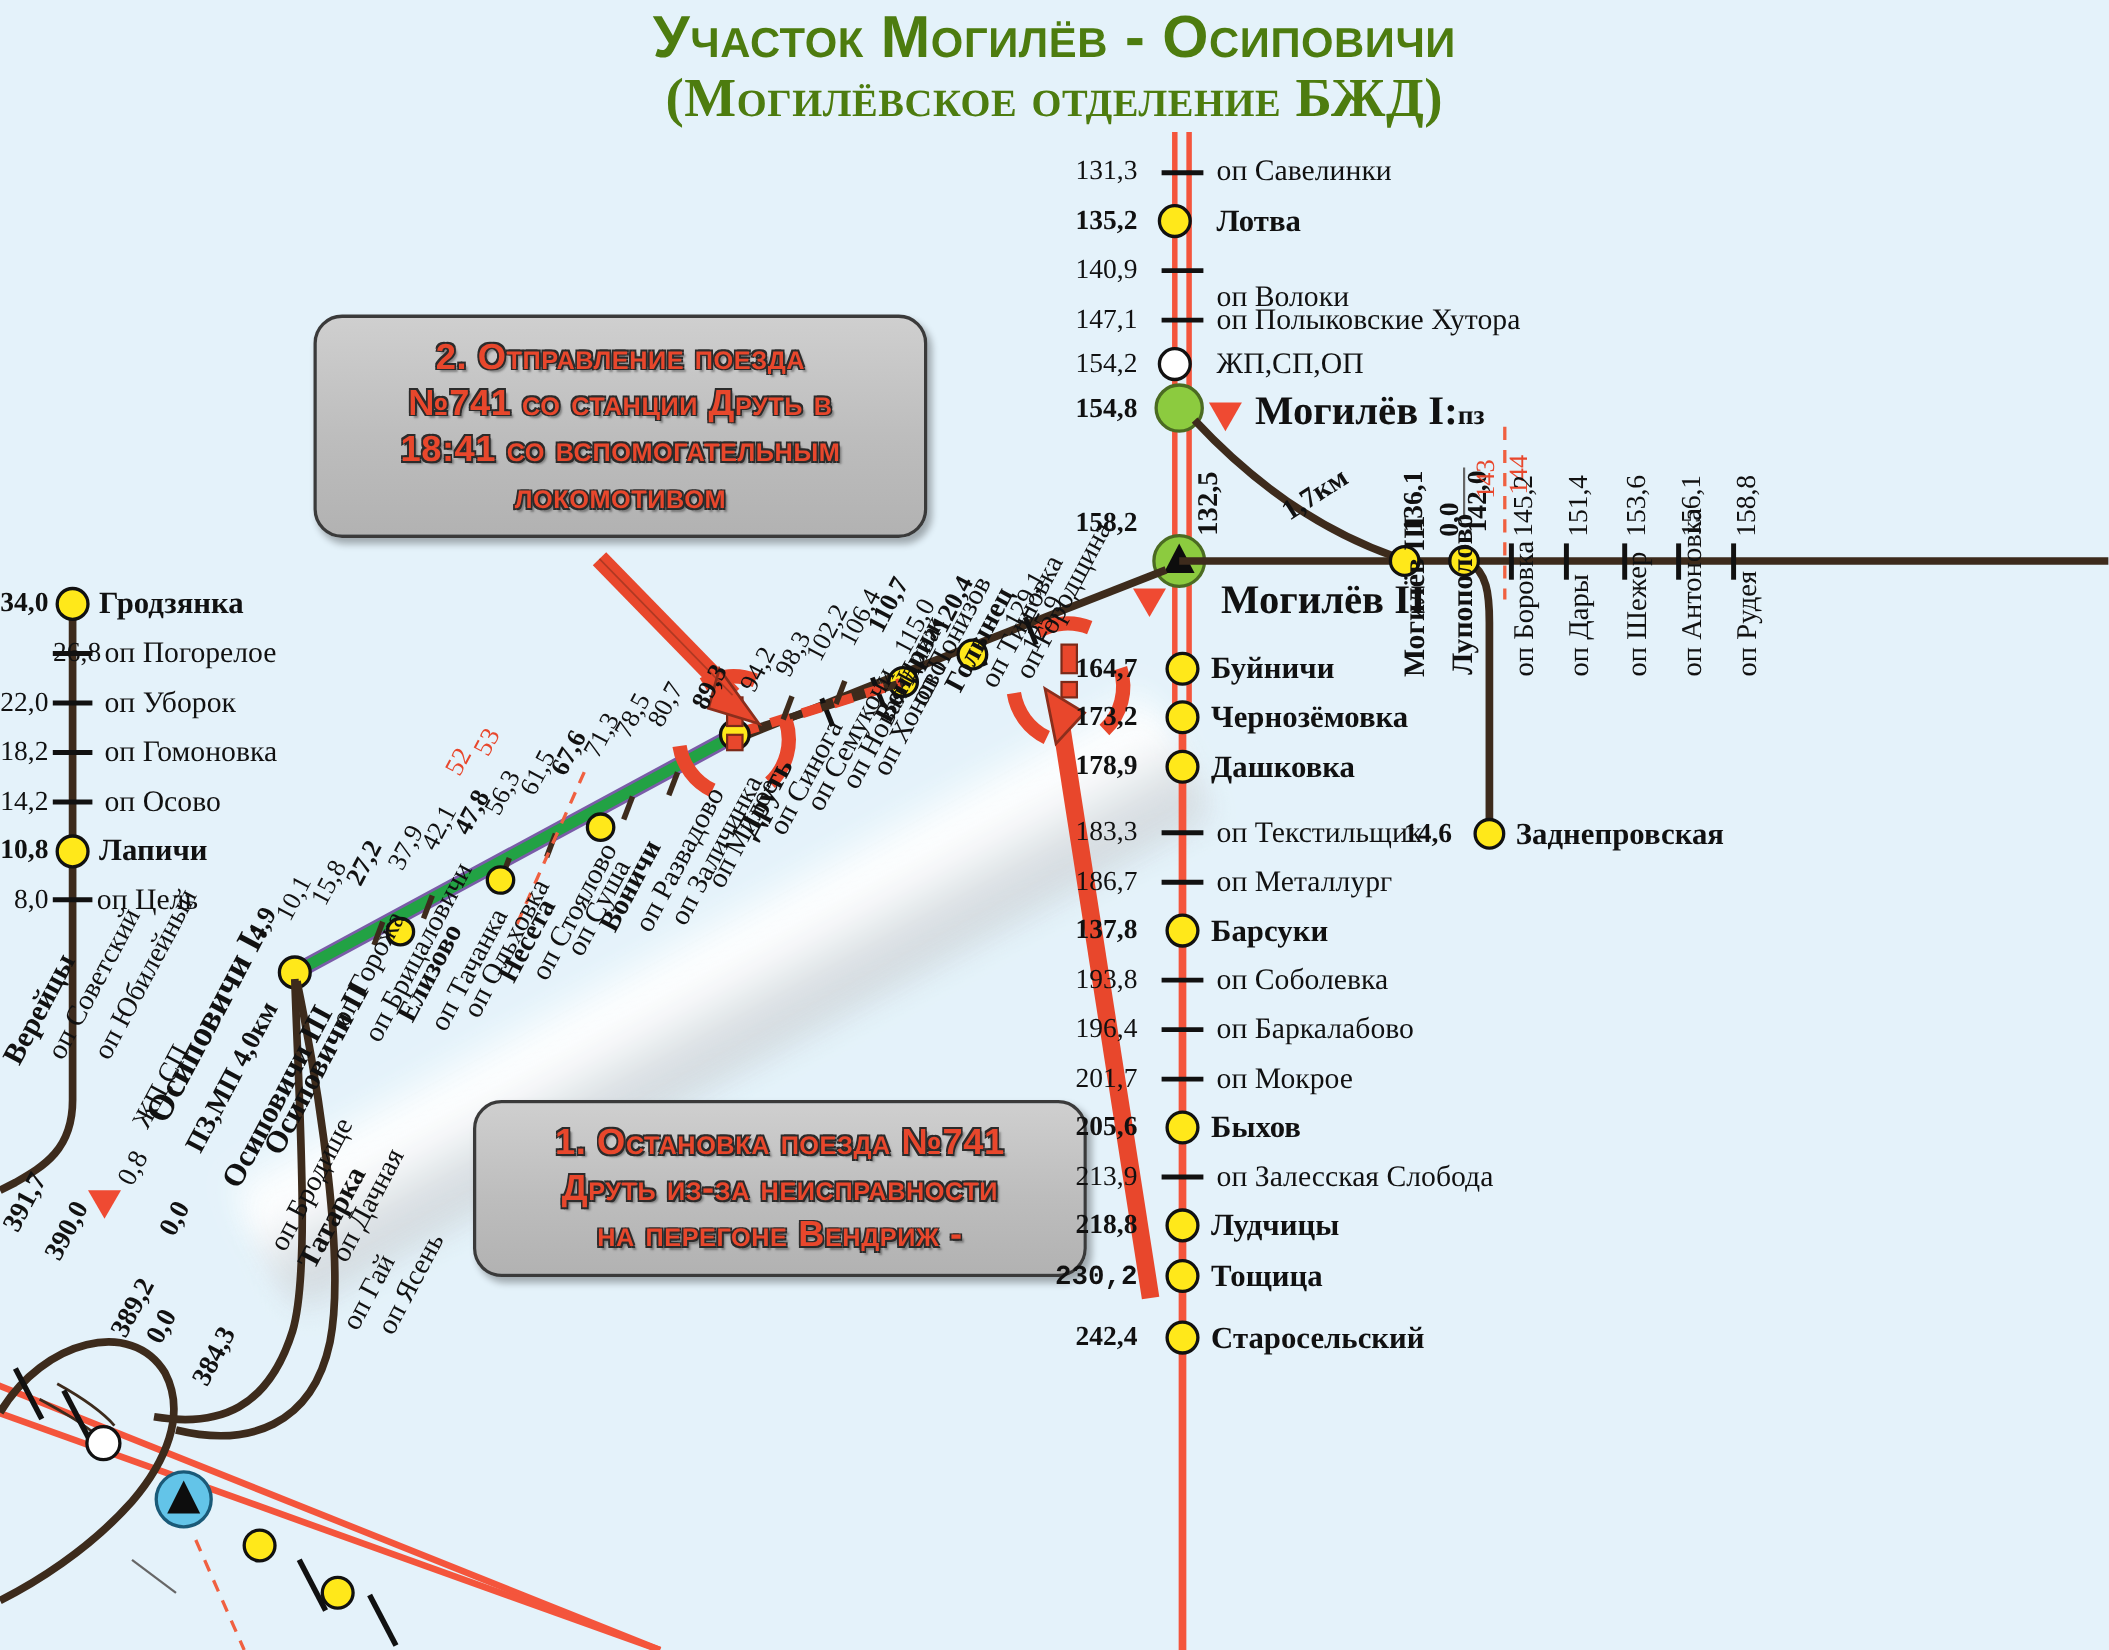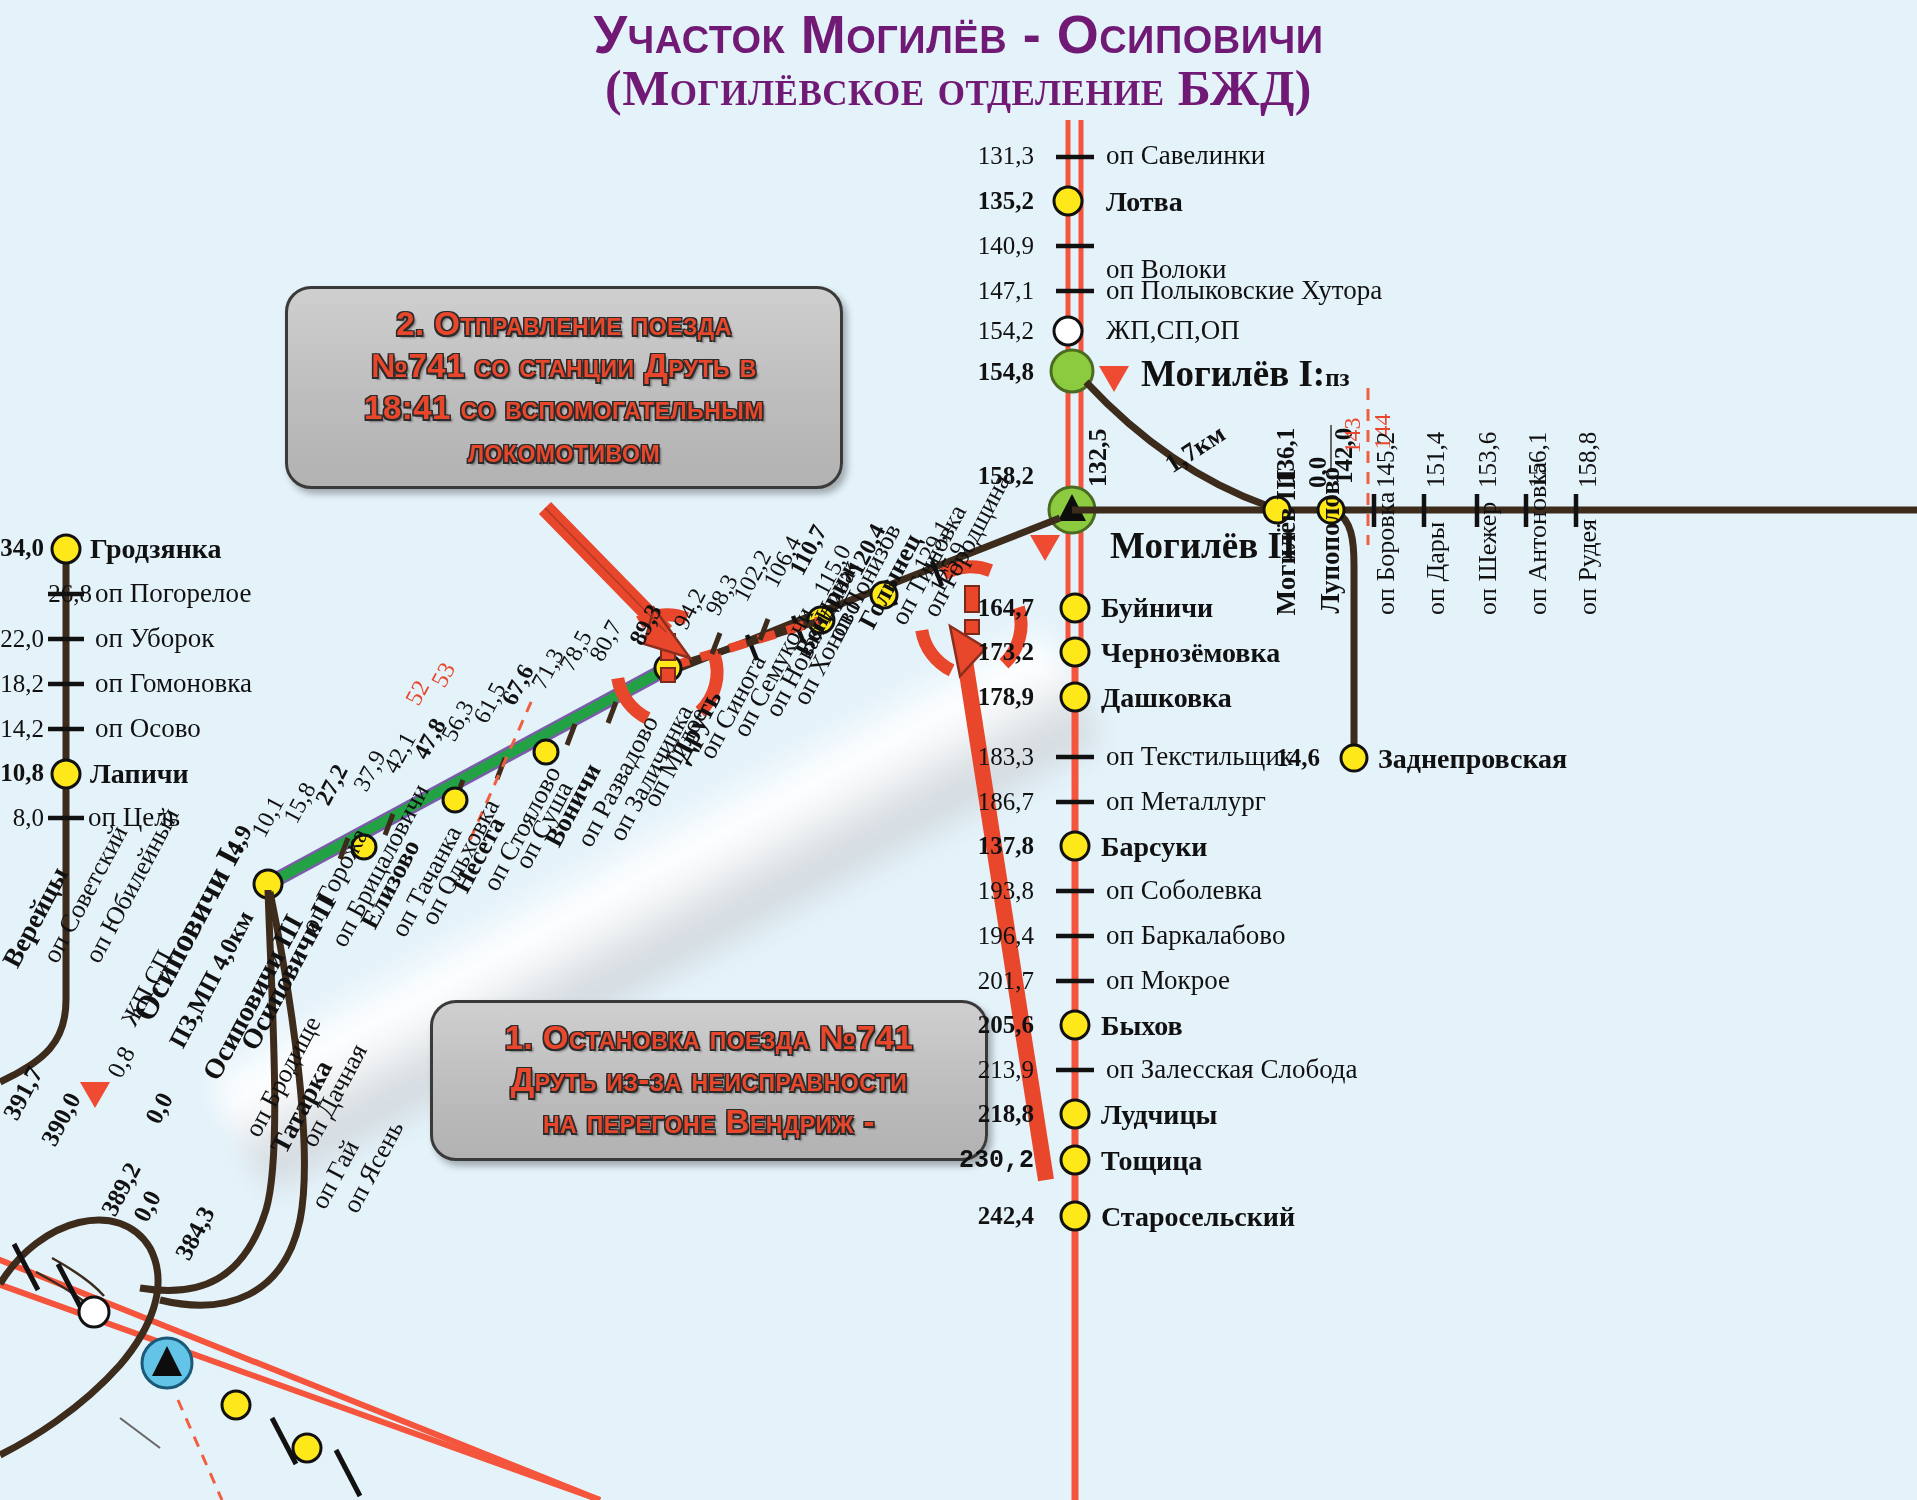--- a/index.html
+++ b/index.html
@@ -11,21 +11,21 @@
     overflow:hidden;
     position:relative;
   }
   #root{position:absolute;left:0;top:0;width:1917px;height:1500px;}
 
   
   .title{
     position:absolute;left:0;top:6px;width:1917px;text-align:center;
     font-family:"Liberation Sans", sans-serif;
     font-weight:bold;
-    color:#701a75;
+    color:#4d7c0f;
     letter-spacing:.5px;
     line-height:1.04;
     pointer-events:none;
   }
   .title .l1{font-size:54px;display:block;}
   .title .l2{font-size:50px;display:block;font-family:Liberation Serif, serif;}
   .sc{font-variant:small-caps;}
 
   
   svg#art{position:absolute;left:0;top:0;width:1917px;height:1500px;}

